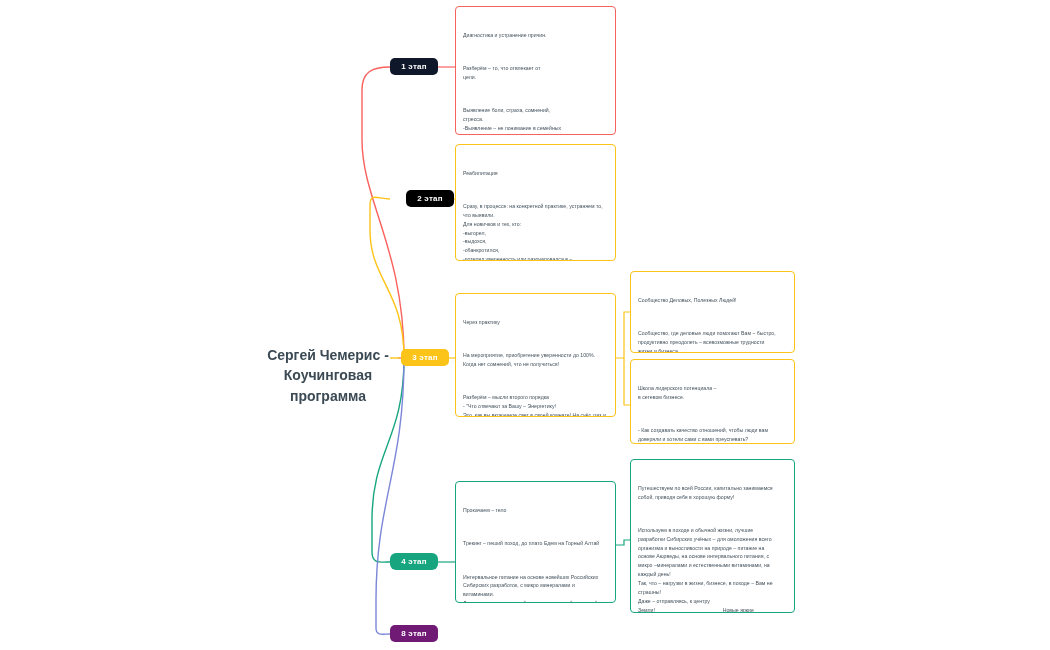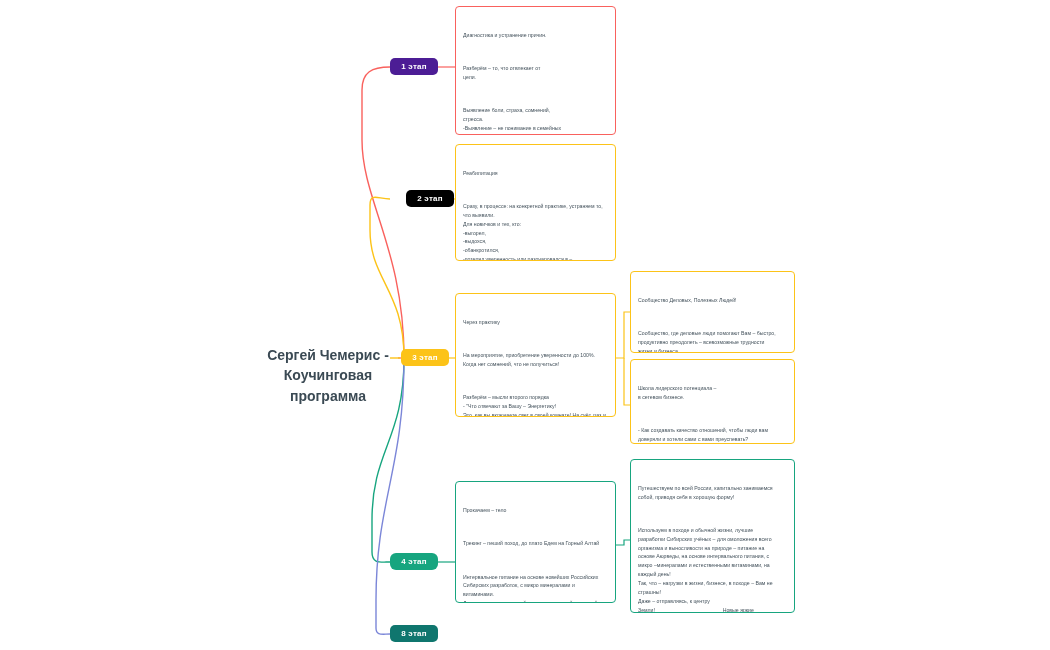--- a/index.html
+++ b/index.html
@@ -52,33 +52,33 @@
     <path d="M438 562 L455 562" stroke="#17a57f" stroke-width="1.2" fill="none"></path>
 
     <path d="M616 545 L624 545 L624 540 L630 540" stroke="#17a57f" stroke-width="1.2" fill="none"></path>
   </svg>
 
   <div class="root-node">
     <span>Сергей Чемерис -
 Коучинговая программа</span>
   </div>
 
-  <div class="stage" style="left:390px;top:58px;background:#4c1d95;">
+  <div class="stage" style="left:390px;top:58px;background:#0f172a;">
     <span>1 этап</span>
   </div>
   <div class="stage" style="left:406px;top:190px;background:#000000;">
     <span>2 этап</span>
   </div>
   <div class="stage" style="left:401px;top:349px;background:#fcc318;">
     <span>3 этап</span>
   </div>
   <div class="stage" style="left:390px;top:553px;background:#17a57f;border-radius:6px;">
     <span>4 этап</span>
   </div>
-  <div class="stage" style="left:390px;top:625px;background:#0f766e;">
+  <div class="stage" style="left:390px;top:625px;background:#701a75;">
     <span>8 этап</span>
   </div>
 
   <div class="box" style="left:455px;top:6px;width:161px;height:129px;border-color:#f9615d;">
     <span class="hd">Диагностика и устранение причин.</span>
     <span class="bd">Разберём – то, что отвлекает от
 цели.</span>
     <span class="bd2">Выявление боли, страха, сомнений,
 стресса.
 -Выявление – не понимание в семейных

